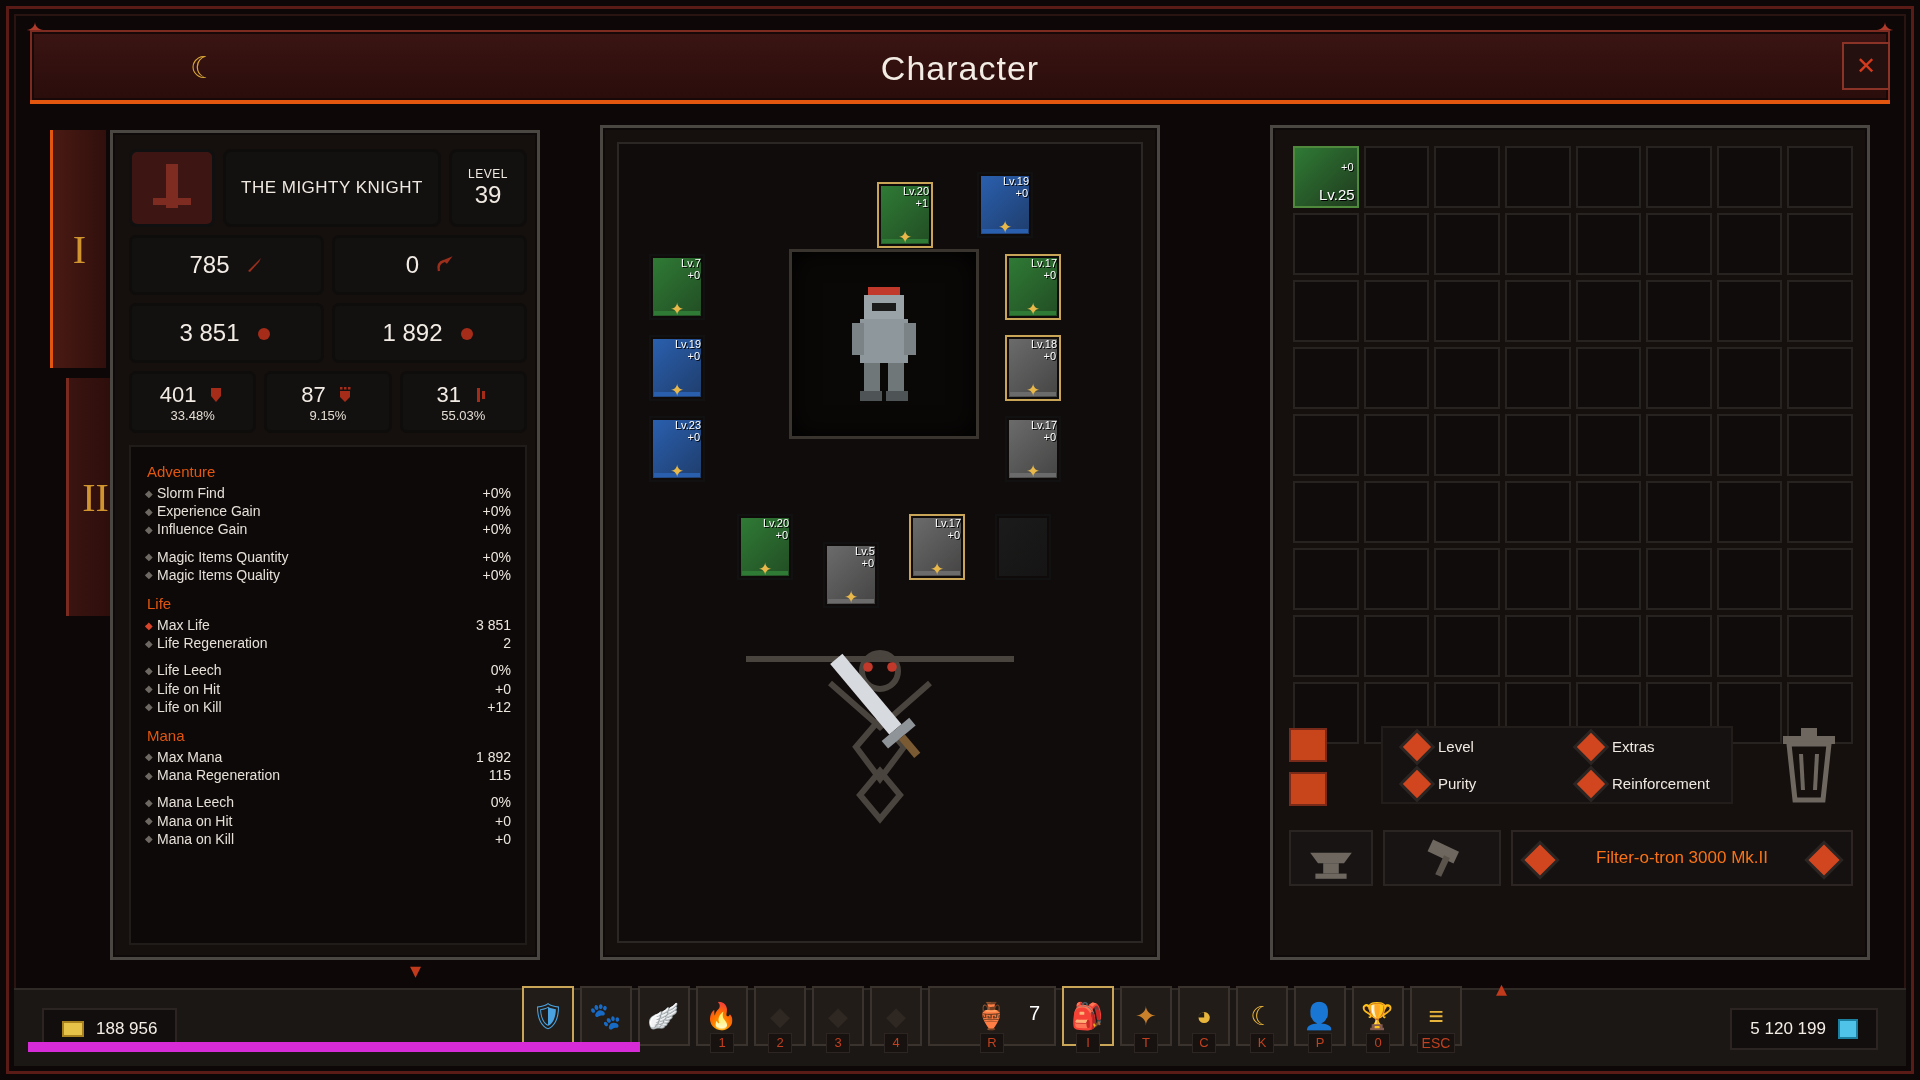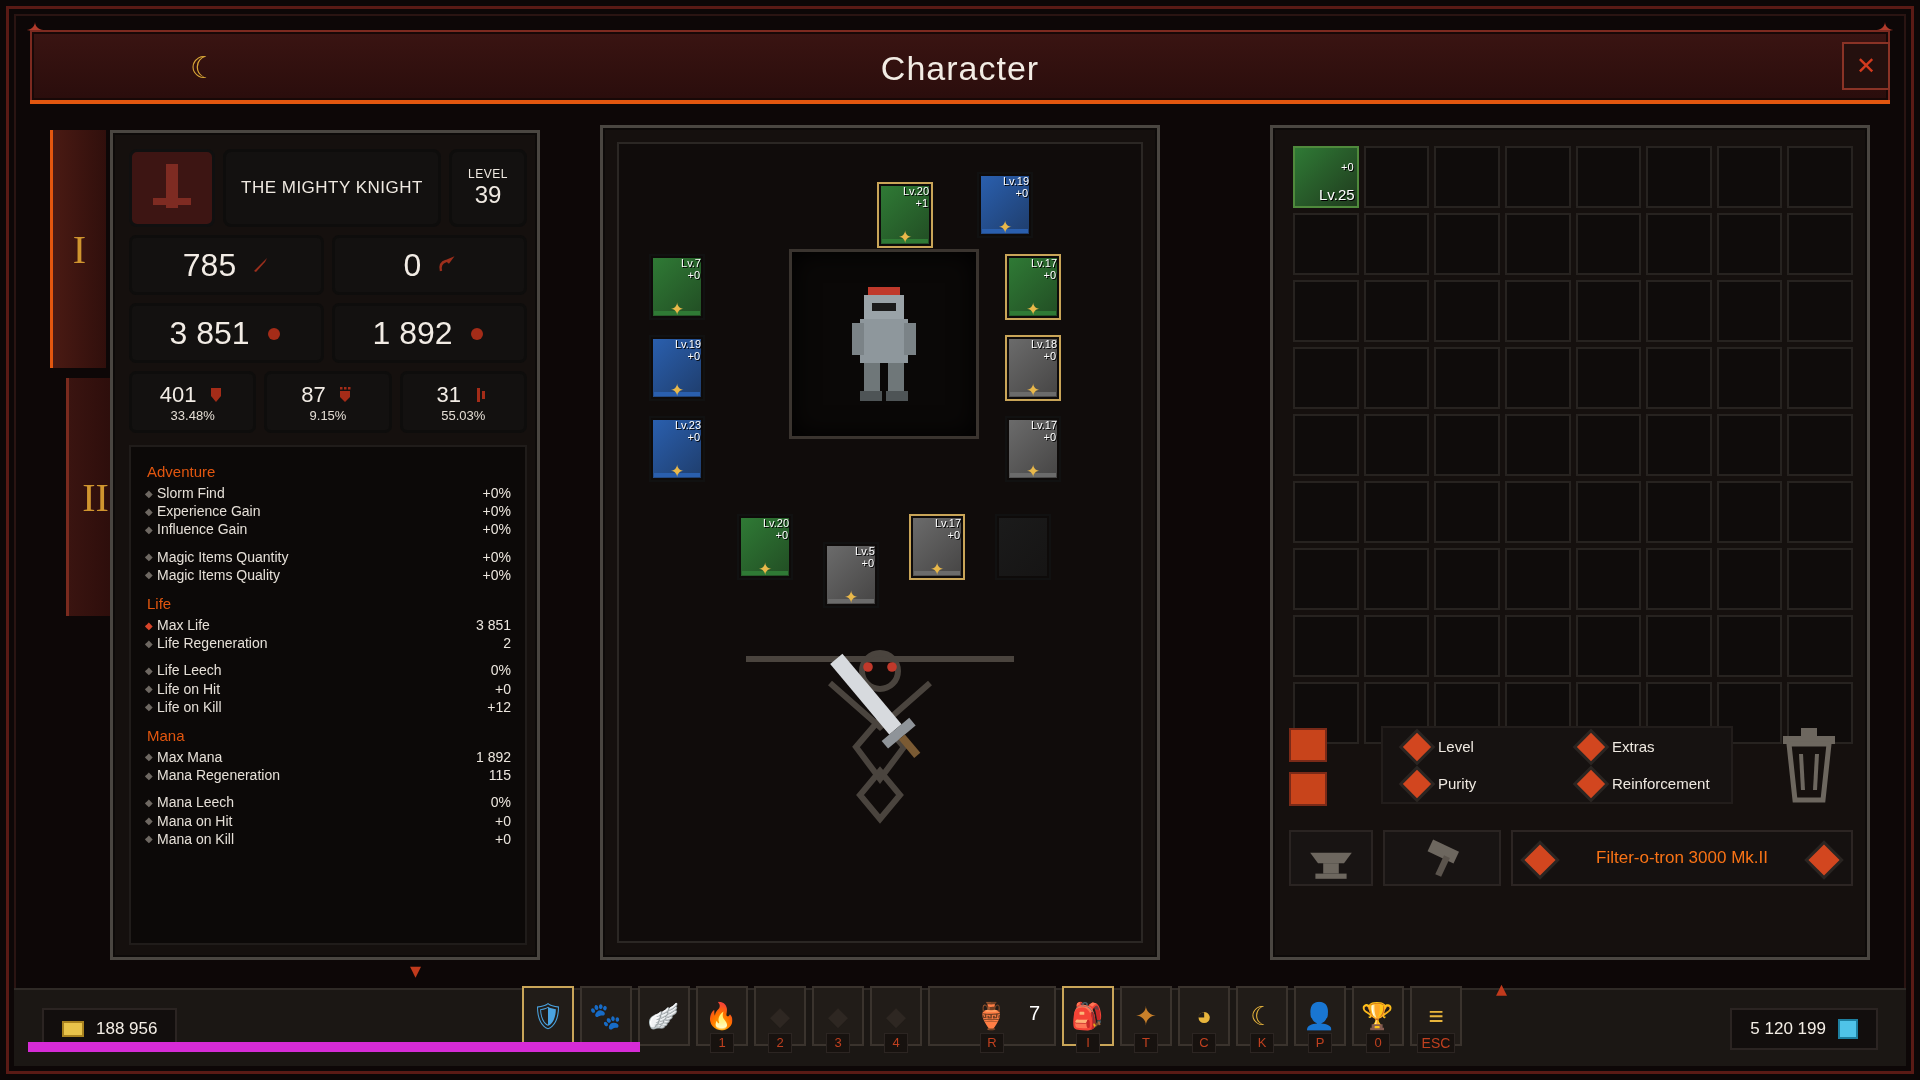--- a/index.html
+++ b/index.html
@@ -94,21 +94,21 @@
   .level-box{ width:78px; background:#131110; border:3px solid #0e0d0c; border-radius:8px;
              color:#efe9e1; display:flex; flex-direction:column; align-items:center; justify-content:center; }
   .level-box .lbl{ font-size:12px; letter-spacing:.5px; }
   .level-box .val{ font-size:24px; }
 
   .stat2-row{ position:absolute; left:16px; width:398px; height:60px; display:flex; gap:8px; }
   .stat2-row.r1{ top:102px; }
   .stat2-row.r2{ top:170px; }
   .statcell{ flex:1; background:#131110; border:3px solid #0e0d0c; border-radius:7px;
              display:flex; align-items:center; justify-content:center; gap:14px;
-             color:#f2ece5; font-size:32px; position:relative; }
+             color:#f2ece5; font-size:24px; position:relative; }
 
   .stat3-row{ position:absolute; left:16px; top:238px; width:398px; height:62px; display:flex; gap:8px; }
   .stat3{ flex:1; background:#131110; border:3px solid #0e0d0c; border-radius:7px;
           display:flex; flex-direction:column; align-items:center; justify-content:center;
           color:#f2ece5; position:relative; }
   .stat3 .line1{ font-size:22px; display:flex; align-items:center; gap:9px; }
   .stat3 .line2{ font-size:13px; color:#e4ddd4; }
 
   
   .statlist{ position:absolute; left:16px; top:312px; width:398px; height:500px;

